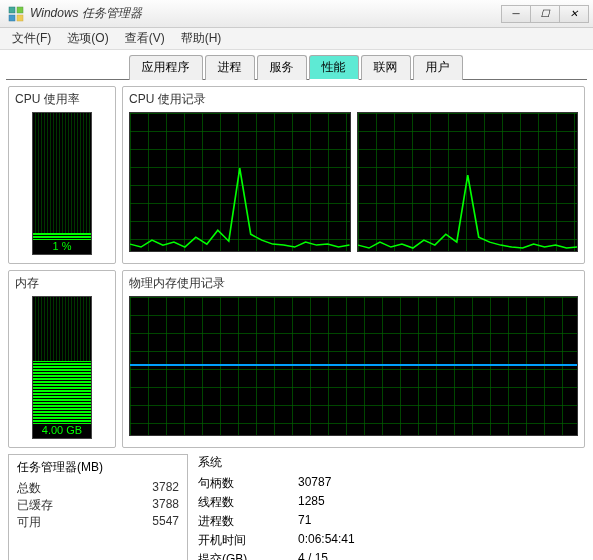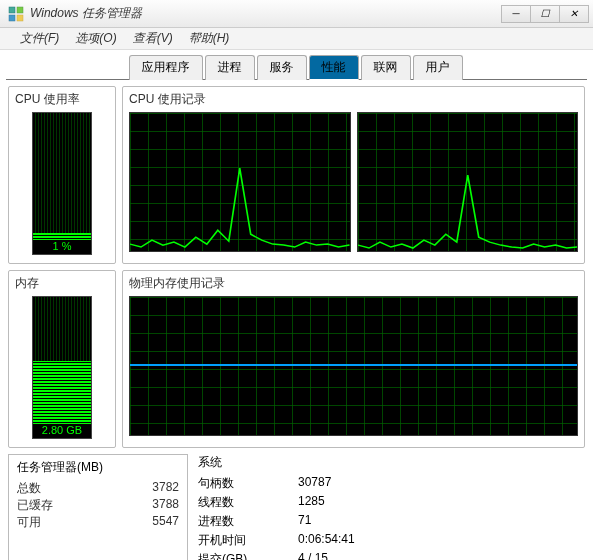--- a/index.html
+++ b/index.html
@@ -35,23 +35,22 @@
       font-size: 10px;
       display: flex; align-items: center; justify-content: center;
       margin-left: -1px;
       cursor: pointer;
     }
     .menu-bar {
       height: 22px;
       background: #f4f4f4;
       display: flex;
       align-items: center;
-      padding: 0 12px;
+      padding: 0 4px;
       border-bottom: 1px solid #ddd;
-      font-style: italic;
     }
     .menu-item {
       padding: 2px 8px;
       color: #333;
       cursor: default;
     }
     .tabs {
       margin: 4px 6px 0 6px;
       display: flex;
       border-bottom: 1px solid #737373;
@@ -62,21 +61,21 @@
       border: 1px solid #aaa;
       border-bottom: none;
       background: #f0f0f0;
       margin-right: 2px;
       position: relative;
       top: 1px;
       cursor: pointer;
       border-radius: 3px 3px 0 0;
     }
     .tab.active {
-      background: #0369a1;
+      background: #5eead4;
       border-bottom: 1px solid #fff;
       top: 1px;
     }
     .content {
       padding: 6px 8px;
       display: flex;
       flex-direction: column;
       gap: 6px;
     }
     .row1 { display: flex; gap: 6px; }
@@ -240,21 +239,21 @@
     </div>
   </div>
 
   <div class="row1">
     <div class="panel small-panel">
       <div class="panel-title">内存</div>
       <div class="gauge">
         <div class="gauge-grid"></div>
         <div class="gauge-fill" style="height:50%"></div>
       </div>
-      <div class="gauge-label">2.80 GB</div>
+      <div class="gauge-label">4.00 GB</div>
     </div>
 
     <div class="panel wide-panel">
       <div class="panel-title">物理内存使用记录</div>
       <div class="chart mem-chart">
         <div class="chart-grid"></div>
         <div class="mem-line" style="bottom:50%"></div>
       </div>
     </div>
   </div>

